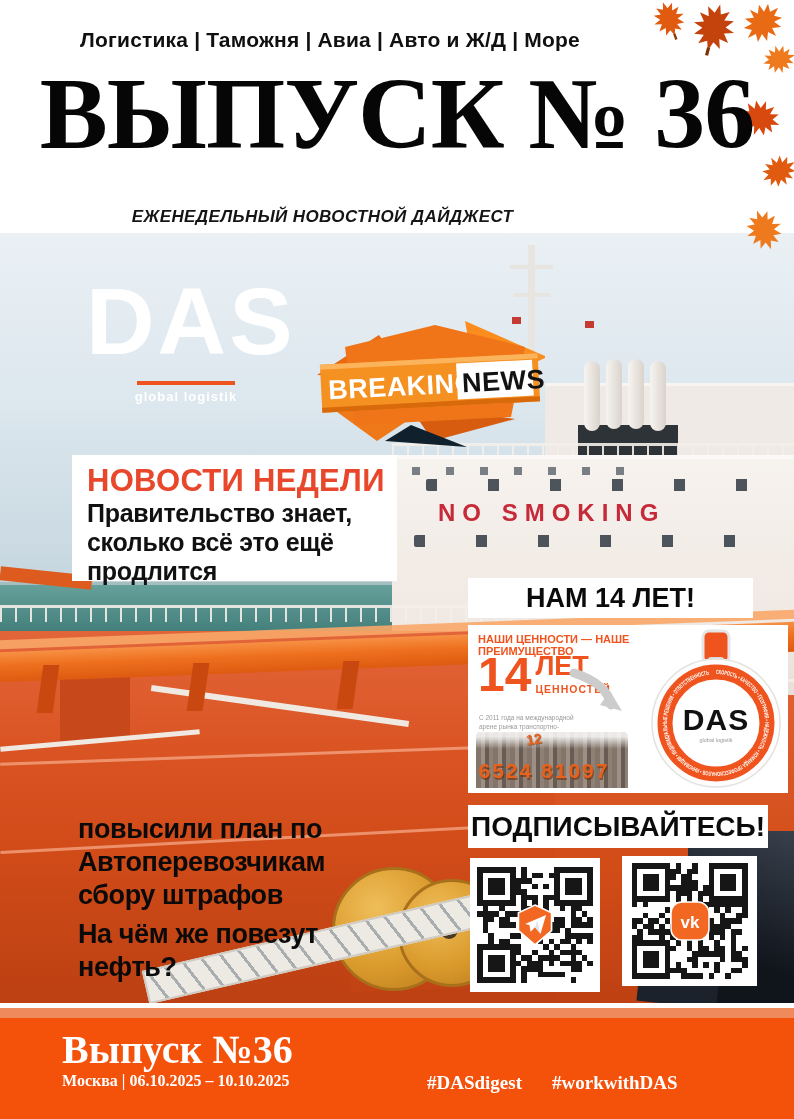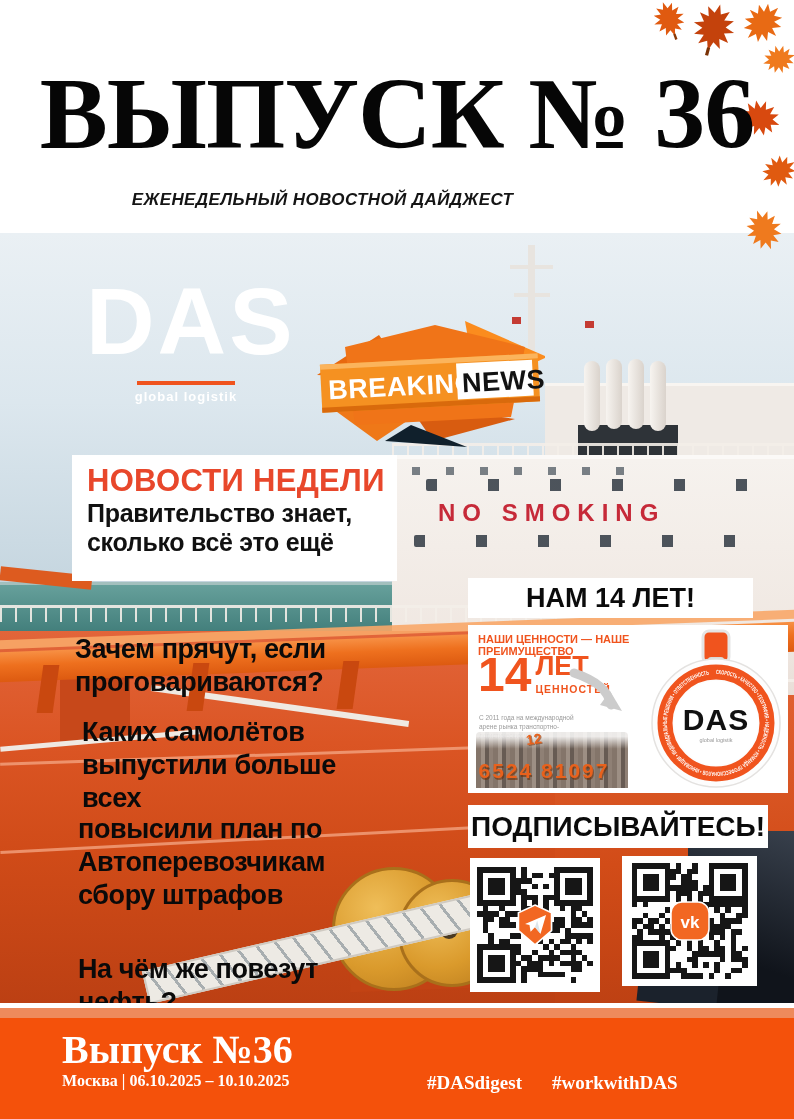--- a/index.html
+++ b/index.html
@@ -6,21 +6,21 @@
   .page{position:relative;width:794px;height:1119px;overflow:hidden;background:#fff;
         font-family:"Liberation Sans",sans-serif;}
   .abs{position:absolute;}
 
   
   .top-nav{position:absolute;top:28px;left:0;width:660px;text-align:center;
            font-weight:bold;font-size:21px;color:#101010;letter-spacing:.2px;z-index:3;}
   .title{position:absolute;top:62px;left:0;width:794px;text-align:center;z-index:2;
          font-family:"Liberation Serif",serif;font-weight:bold;font-size:102px;
          color:#060606;letter-spacing:-1px;line-height:104px;}
-  .subtitle{position:absolute;top:190px;left:0;width:645px;text-align:center;z-index:3;
+  .subtitle{position:absolute;top:207px;left:0;width:645px;text-align:center;z-index:3;
             font-style:italic;font-weight:bold;font-size:17px;color:#151515;letter-spacing:.4px;}
   .leaf{position:absolute;z-index:1;}
 
   
   .photo{position:absolute;top:233px;left:0;width:794px;height:770px;overflow:hidden;
          background:linear-gradient(180deg,#EAF0F4 0%,#DCE7EE 22%,#CBDAE3 40%,#C3D4DE 48%);}
   .sea{position:absolute;left:0;top:352px;width:400px;height:52px;
        background:linear-gradient(180deg,#66A09B,#3F7B78);}
   .horizon{position:absolute;left:0;top:349px;width:400px;height:3px;background:#A3C0BE;}
   .deck-l{position:absolute;left:0;top:398px;width:570px;height:372px;
@@ -101,20 +101,21 @@
           font-family:"Liberation Serif",serif;color:#FFFFFF;}
   .footer-title{position:absolute;left:62px;top:8px;font-weight:bold;font-size:40px;}
   .footer-sub{position:absolute;left:62px;top:54px;font-weight:bold;font-size:16px;}
   .hashtag{position:absolute;top:54px;font-weight:bold;font-size:19px;}
 </style>
 </head>
 <body>
 
 <div class="page">
 
+  <div class="top-nav">Логистика | Таможня |  Авиа | Авто и Ж/Д | Море</div>
   <div class="title">ВЫПУСК № 36</div>
   <div class="subtitle">ЕЖЕНЕДЕЛЬНЫЙ НОВОСТНОЙ ДАЙДЖЕСТ</div>
 
   <svg class="leaf" style="left:648px;top:0px" width="42" height="42" viewBox="0 0 64 70">
       <g transform="rotate(-20 32 32)">
         <path fill="#E05A10" d="M32 2 L36 14 L46 8 L42 20 L54 18 L46 28 L58 32 L46 36 L54 46 L42 44 L46 56 L36 50 L32 62 L28 50 L18 56 L22 44 L10 46 L18 36 L6 32 L18 28 L10 18 L22 20 L18 8 L28 14 Z"></path>
         <rect x="30" y="58" width="4" height="10" fill="#8A3A08"></rect>
       </g>
     </svg>
   <svg class="leaf" style="left:686px;top:2px" width="56" height="56" viewBox="0 0 64 70">
@@ -224,37 +225,29 @@
         <text x="13" y="77" font-family="Liberation Sans, sans-serif" font-size="27" font-weight="bold" fill="#FFFFFF" letter-spacing="0.5">BREAKING</text>
         <rect x="142" y="48" width="76" height="36" fill="#FFFFFF"></rect>
         <text x="147" y="77" font-family="Liberation Sans, sans-serif" font-size="27" font-weight="bold" fill="#121212" letter-spacing="0.5">NEWS</text>
       </g>
     </svg>
 
     <div class="news-card">
       <div class="news-label">НОВОСТИ НЕДЕЛИ</div>
       <div class="news-line">Правительство знает,</div>
       <div class="news-line">сколько всё это ещё</div>
-    </div>
-
-    <div class="ph" style="left:75px;top:400px">
-      <div>Зачем прячут, если</div>
-        <div>проговариваются?</div>
-    </div>
-    <div class="ph" style="left:82px;top:483px">
-      <div>Каких самолётов</div>
-        <div>выпустили больше</div>
-        <div>всех</div>
-    </div>
+      <div class="news-line">продлится</div>
+    </div>
+
     <div class="ph" style="left:78px;top:580px">
       <div>повысили план по</div>
         <div>Автоперевозчикам</div>
         <div>сбору штрафов</div>
     </div>
-    <div class="ph" style="left:78px;top:720px">
+    <div class="ph" style="left:78px;top:685px">
       <div>На чём же повезут</div>
         <div>нефть?</div>
     </div>
 
     <div class="panel" style="left:468px;top:345px;width:285px;height:40px">
       <div class="panel-title" style="font-size:27px;line-height:40px">НАМ 14 ЛЕТ!</div>
     </div>
 
     <div class="panel" style="left:468px;top:392px;width:320px;height:168px">
       <div class="values-title">НАШИ ЦЕННОСТИ — НАШЕ ПРЕИМУЩЕСТВО</div>

